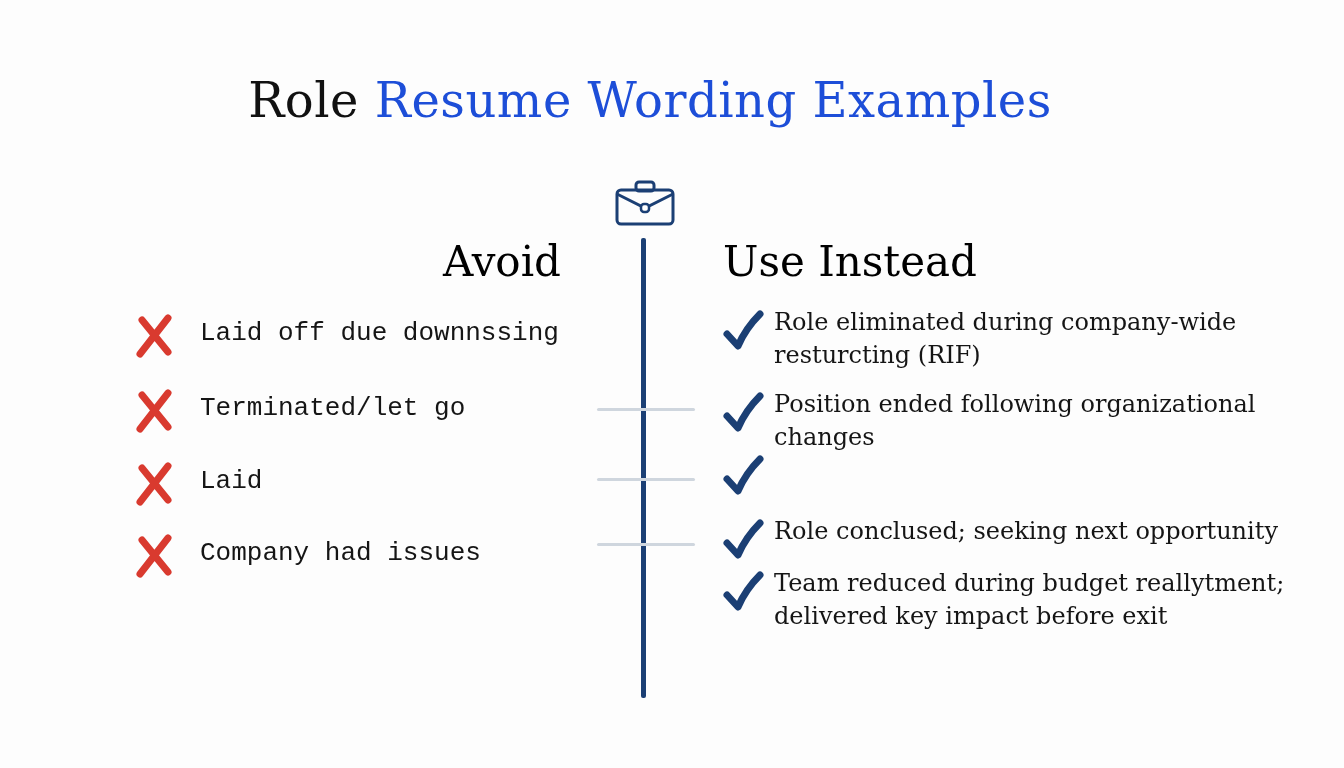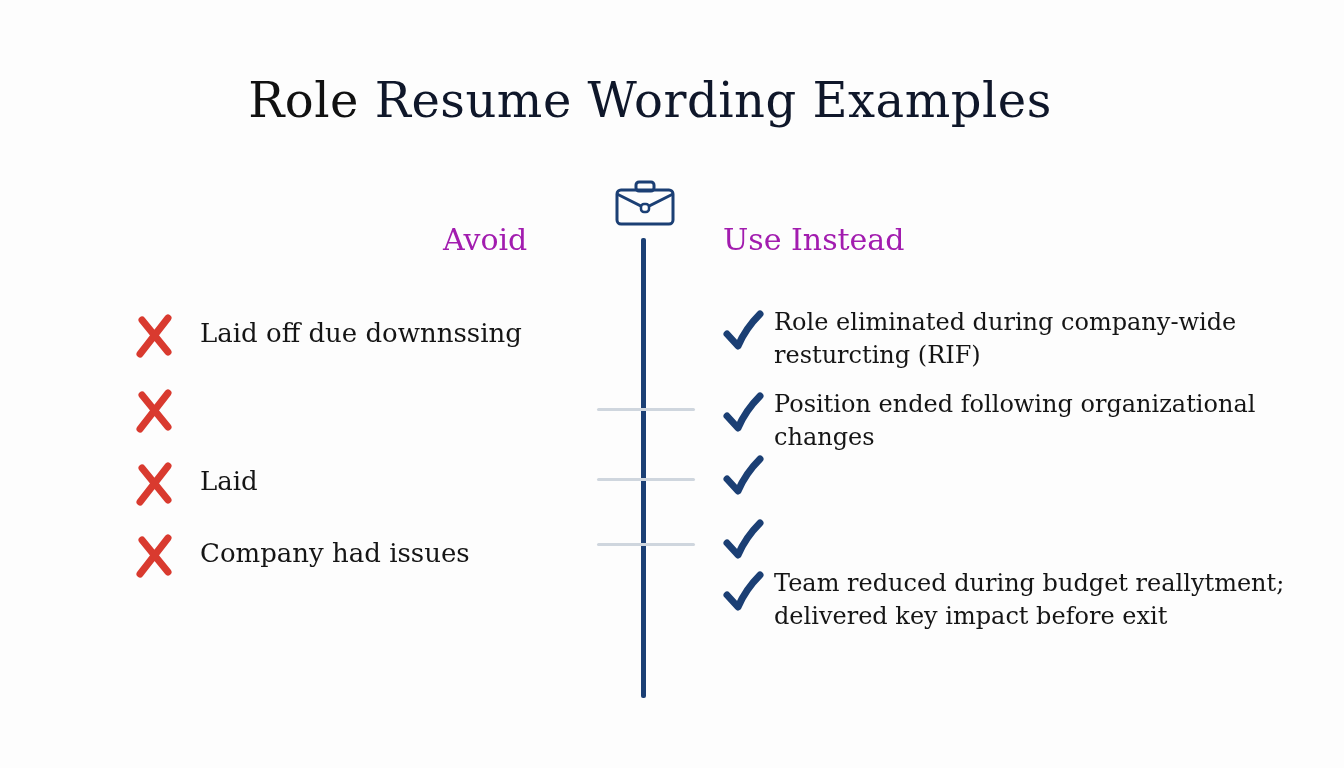--- a/index.html
+++ b/index.html
@@ -7,35 +7,35 @@
     width:1344px; height:768px; overflow:hidden; position:relative;
     background:#fdfdfd;
     font-family:"DejaVu Serif", "Liberation Serif", serif;
     color:#1a1a1a;
   }
   .title {
     position:absolute; left:0; top:72px; width:1300px; text-align:center;
     font-size:48px; letter-spacing:0.5px; white-space:nowrap;
   }
   .title .dark { color:#111; }
-  .title .blue { color:#0f172a; }
+  .title .blue { color:#1d4ed8; }
   .briefcase { position:absolute; left:614px; top:180px; width:62px; height:46px; }
   .vline {
     position:absolute; left:641px; top:238px; width:5px; height:460px;
     background:#1b3f74; border-radius:2px;
   }
   .tick {
     position:absolute; width:98px; height:3px; left:597px;
     background:#cfd6de; border-radius:2px;
   }
-  .col-head { position:absolute; top:222px; font-size:30px; color:#a21caf; white-space:nowrap; }
+  .col-head { position:absolute; top:237px; font-size:42px; color:#000000; white-space:nowrap; }
   .avoid-head { left:443px; }
   .use-head { left:723px; }
   .avoid-item, .use-item { position:absolute; display:flex; align-items:flex-start; }
-  .avoid-item { left:134px; }
+  .avoid-item { left:134px;font-family:Liberation Mono, monospace; }
   .use-item { left:722px; }
   .xmark { width:42px; height:44px; margin-right:24px; flex:0 0 auto; }
   .check { width:42px; height:42px; margin-right:10px; flex:0 0 auto; }
   .avoid-text { font-size:26px; color:#151515; white-space:nowrap; line-height:30px; margin-top:4px; }
   .use-text { font-size:24px; color:#151515; line-height:33px; white-space:pre-line; margin-top:-4px; }
 </style>
 </head>
 <body>
 
 <div class="title">
@@ -61,20 +61,21 @@
 <div class="avoid-item" style="top:314px">
   <svg class="xmark" viewBox="0 0 42 44">
       <path d="M8 6 L34 38 M34 4 L6 40" stroke="#d93a2f" stroke-width="7" stroke-linecap="round" fill="none"></path>
     </svg>
   <span class="avoid-text">Laid off due downnssing</span>
 </div>
 <div class="avoid-item" style="top:389px">
   <svg class="xmark" viewBox="0 0 42 44">
       <path d="M8 6 L34 38 M34 4 L6 40" stroke="#d93a2f" stroke-width="7" stroke-linecap="round" fill="none"></path>
     </svg>
+  <span class="avoid-text">Terminated/let go</span>
 </div>
 <div class="avoid-item" style="top:462px">
   <svg class="xmark" viewBox="0 0 42 44">
       <path d="M8 6 L34 38 M34 4 L6 40" stroke="#d93a2f" stroke-width="7" stroke-linecap="round" fill="none"></path>
     </svg>
   <span class="avoid-text">Laid</span>
 </div>
 <div class="avoid-item" style="top:534px">
   <svg class="xmark" viewBox="0 0 42 44">
       <path d="M8 6 L34 38 M34 4 L6 40" stroke="#d93a2f" stroke-width="7" stroke-linecap="round" fill="none"></path>
@@ -97,20 +98,21 @@
 </div>
 <div class="use-item" style="top:455px">
   <svg class="check" viewBox="0 0 42 42">
       <path d="M5 24 L16 36 C22 22 30 12 38 4" stroke="#1b3f74" stroke-width="7" stroke-linecap="round" stroke-linejoin="round" fill="none"></path>
     </svg>
 </div>
 <div class="use-item" style="top:519px">
   <svg class="check" viewBox="0 0 42 42">
       <path d="M5 24 L16 36 C22 22 30 12 38 4" stroke="#1b3f74" stroke-width="7" stroke-linecap="round" stroke-linejoin="round" fill="none"></path>
     </svg>
+  <span class="use-text">Role conclused; seeking next opportunity</span>
 </div>
 <div class="use-item" style="top:571px">
   <svg class="check" viewBox="0 0 42 42">
       <path d="M5 24 L16 36 C22 22 30 12 38 4" stroke="#1b3f74" stroke-width="7" stroke-linecap="round" stroke-linejoin="round" fill="none"></path>
     </svg>
   <span class="use-text">Team reduced during budget reallytment;
 delivered key impact before exit</span>
 </div>
 
 </body></html>

